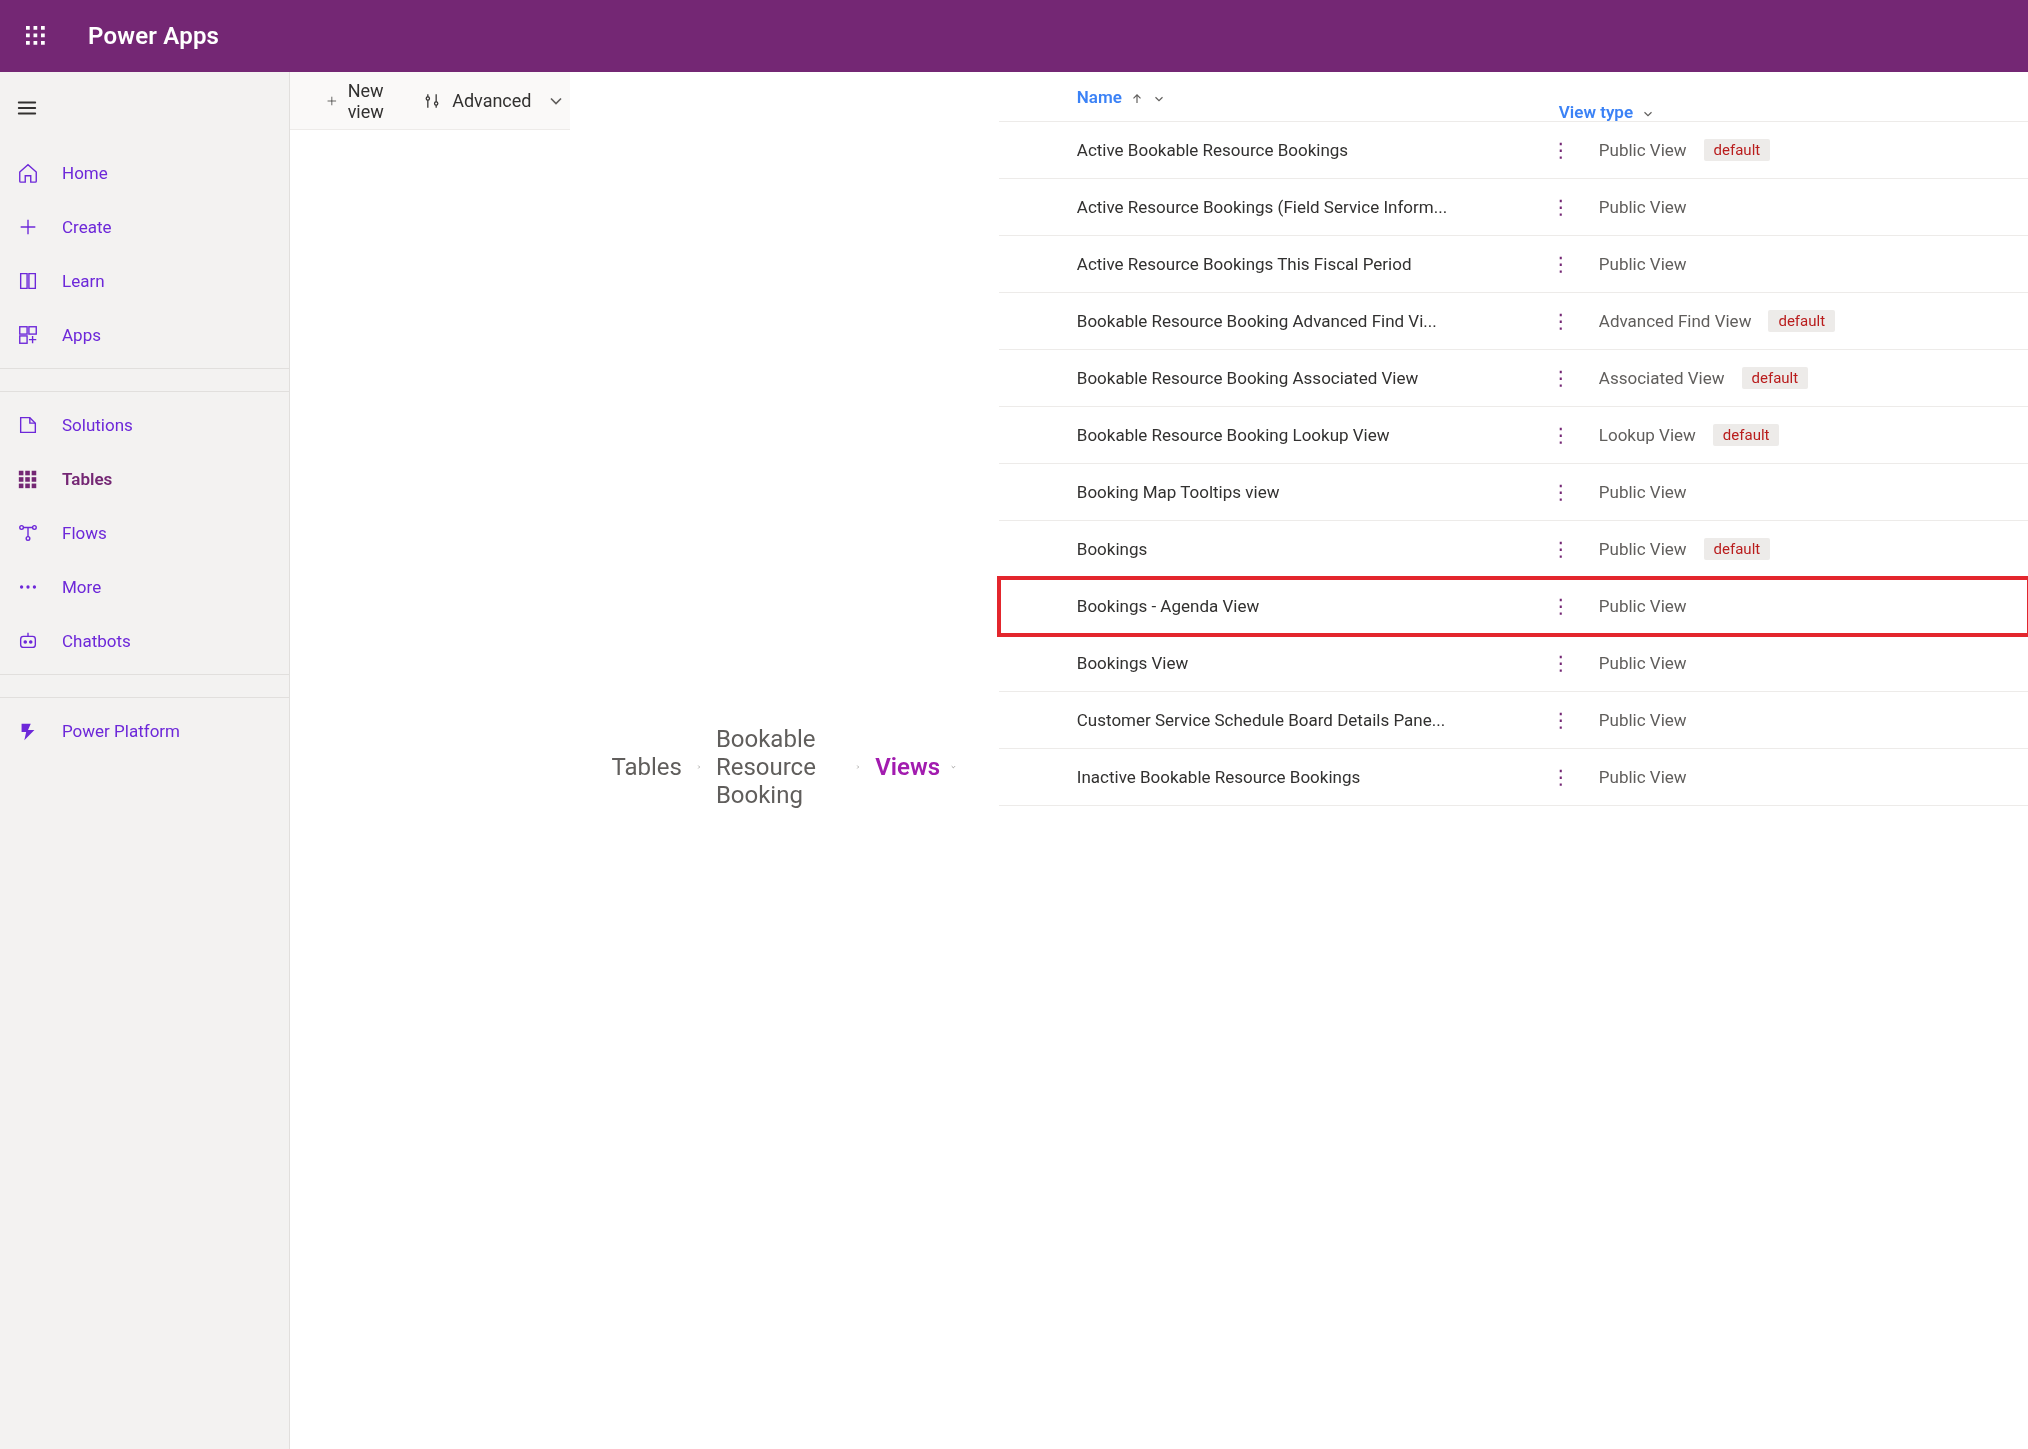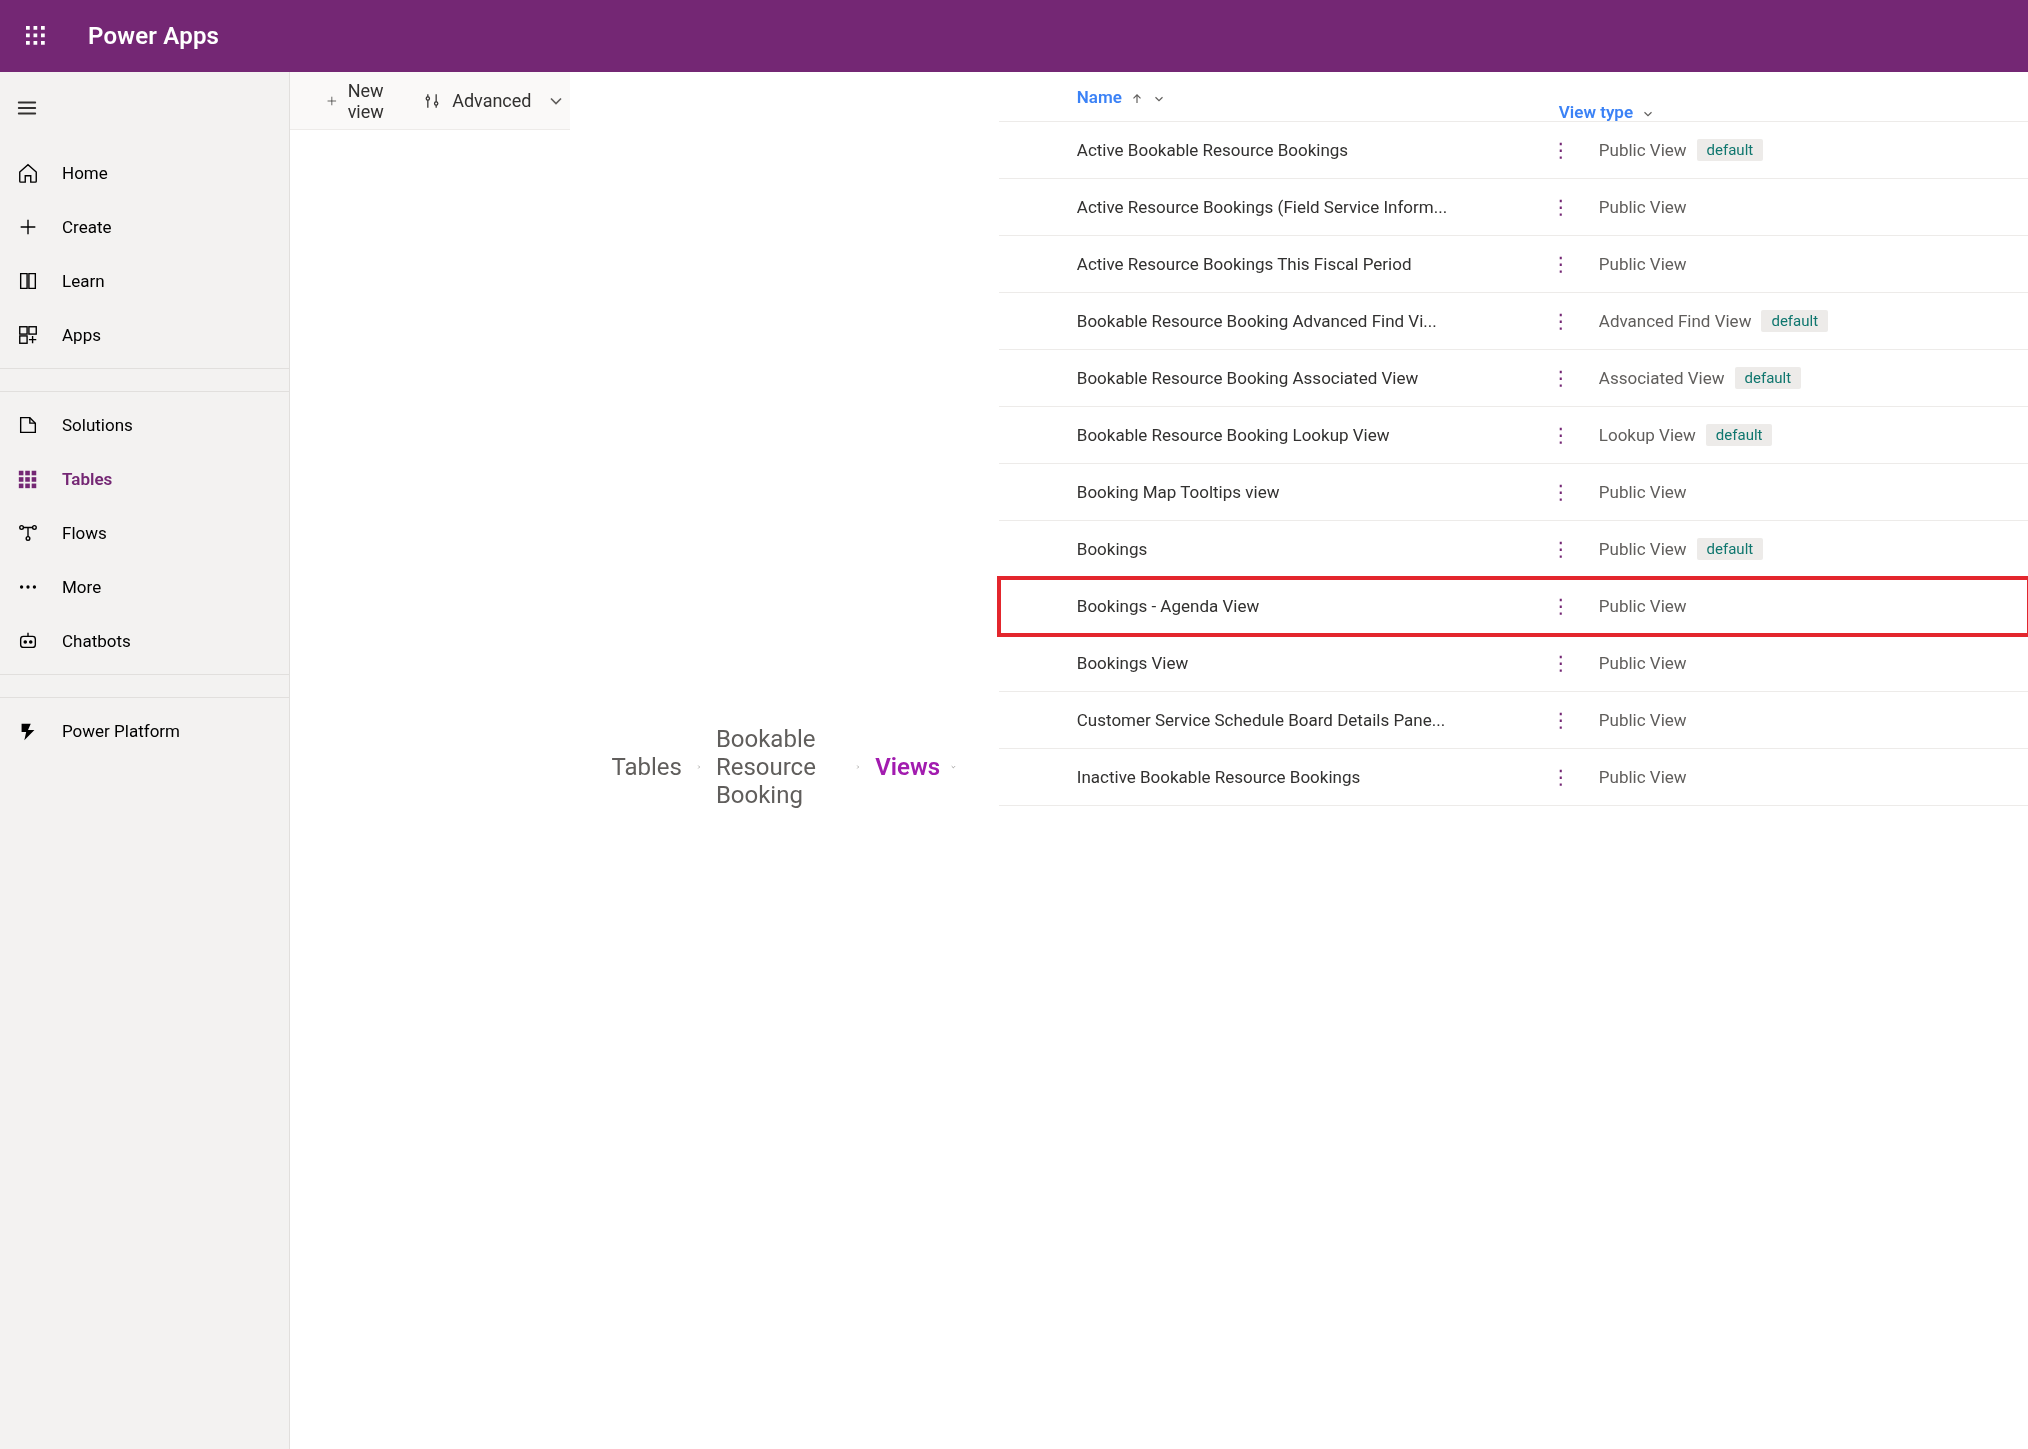--- a/index.html
+++ b/index.html
@@ -70,21 +70,21 @@
   .nav-group.noborder-bottom { border-bottom: none; }
 
   .nav-item {
     height: 54px;
     display: flex;
     align-items: center;
     padding-left: 16px;
     gap: 22px;
     cursor: pointer;
     font-size: 17px;
-    color: #000000;
+    color: #6d28d9;
   }
   .nav-item.selected {
     color: #742774;
     font-weight: 600;
   }
   .nav-icon {
     width: 24px; height: 24px;
     display: flex; align-items: center; justify-content: center;
     color: inherit;
     flex: 0 0 24px;
@@ -184,24 +184,25 @@
   .grid-row .cell-type {
     width: 470px;
     color: #605e5c;
     display: flex;
     align-items: center;
     gap: 10px;
     padding-left: 40px;
   }
   .badge {
     background: #edebe9;
-    color: #0f766e;
+    color: #b91c1c;
     font-size: 15px;
     padding: 2px 10px;
     border-radius: 2px;
+    margin-left: 7px;
   }
   .grid-row.highlight {
     outline: 4px solid #e3262d;
     outline-offset: -2px;
     z-index: 1;
   }
 </style>
 </head>
 <body>
 

